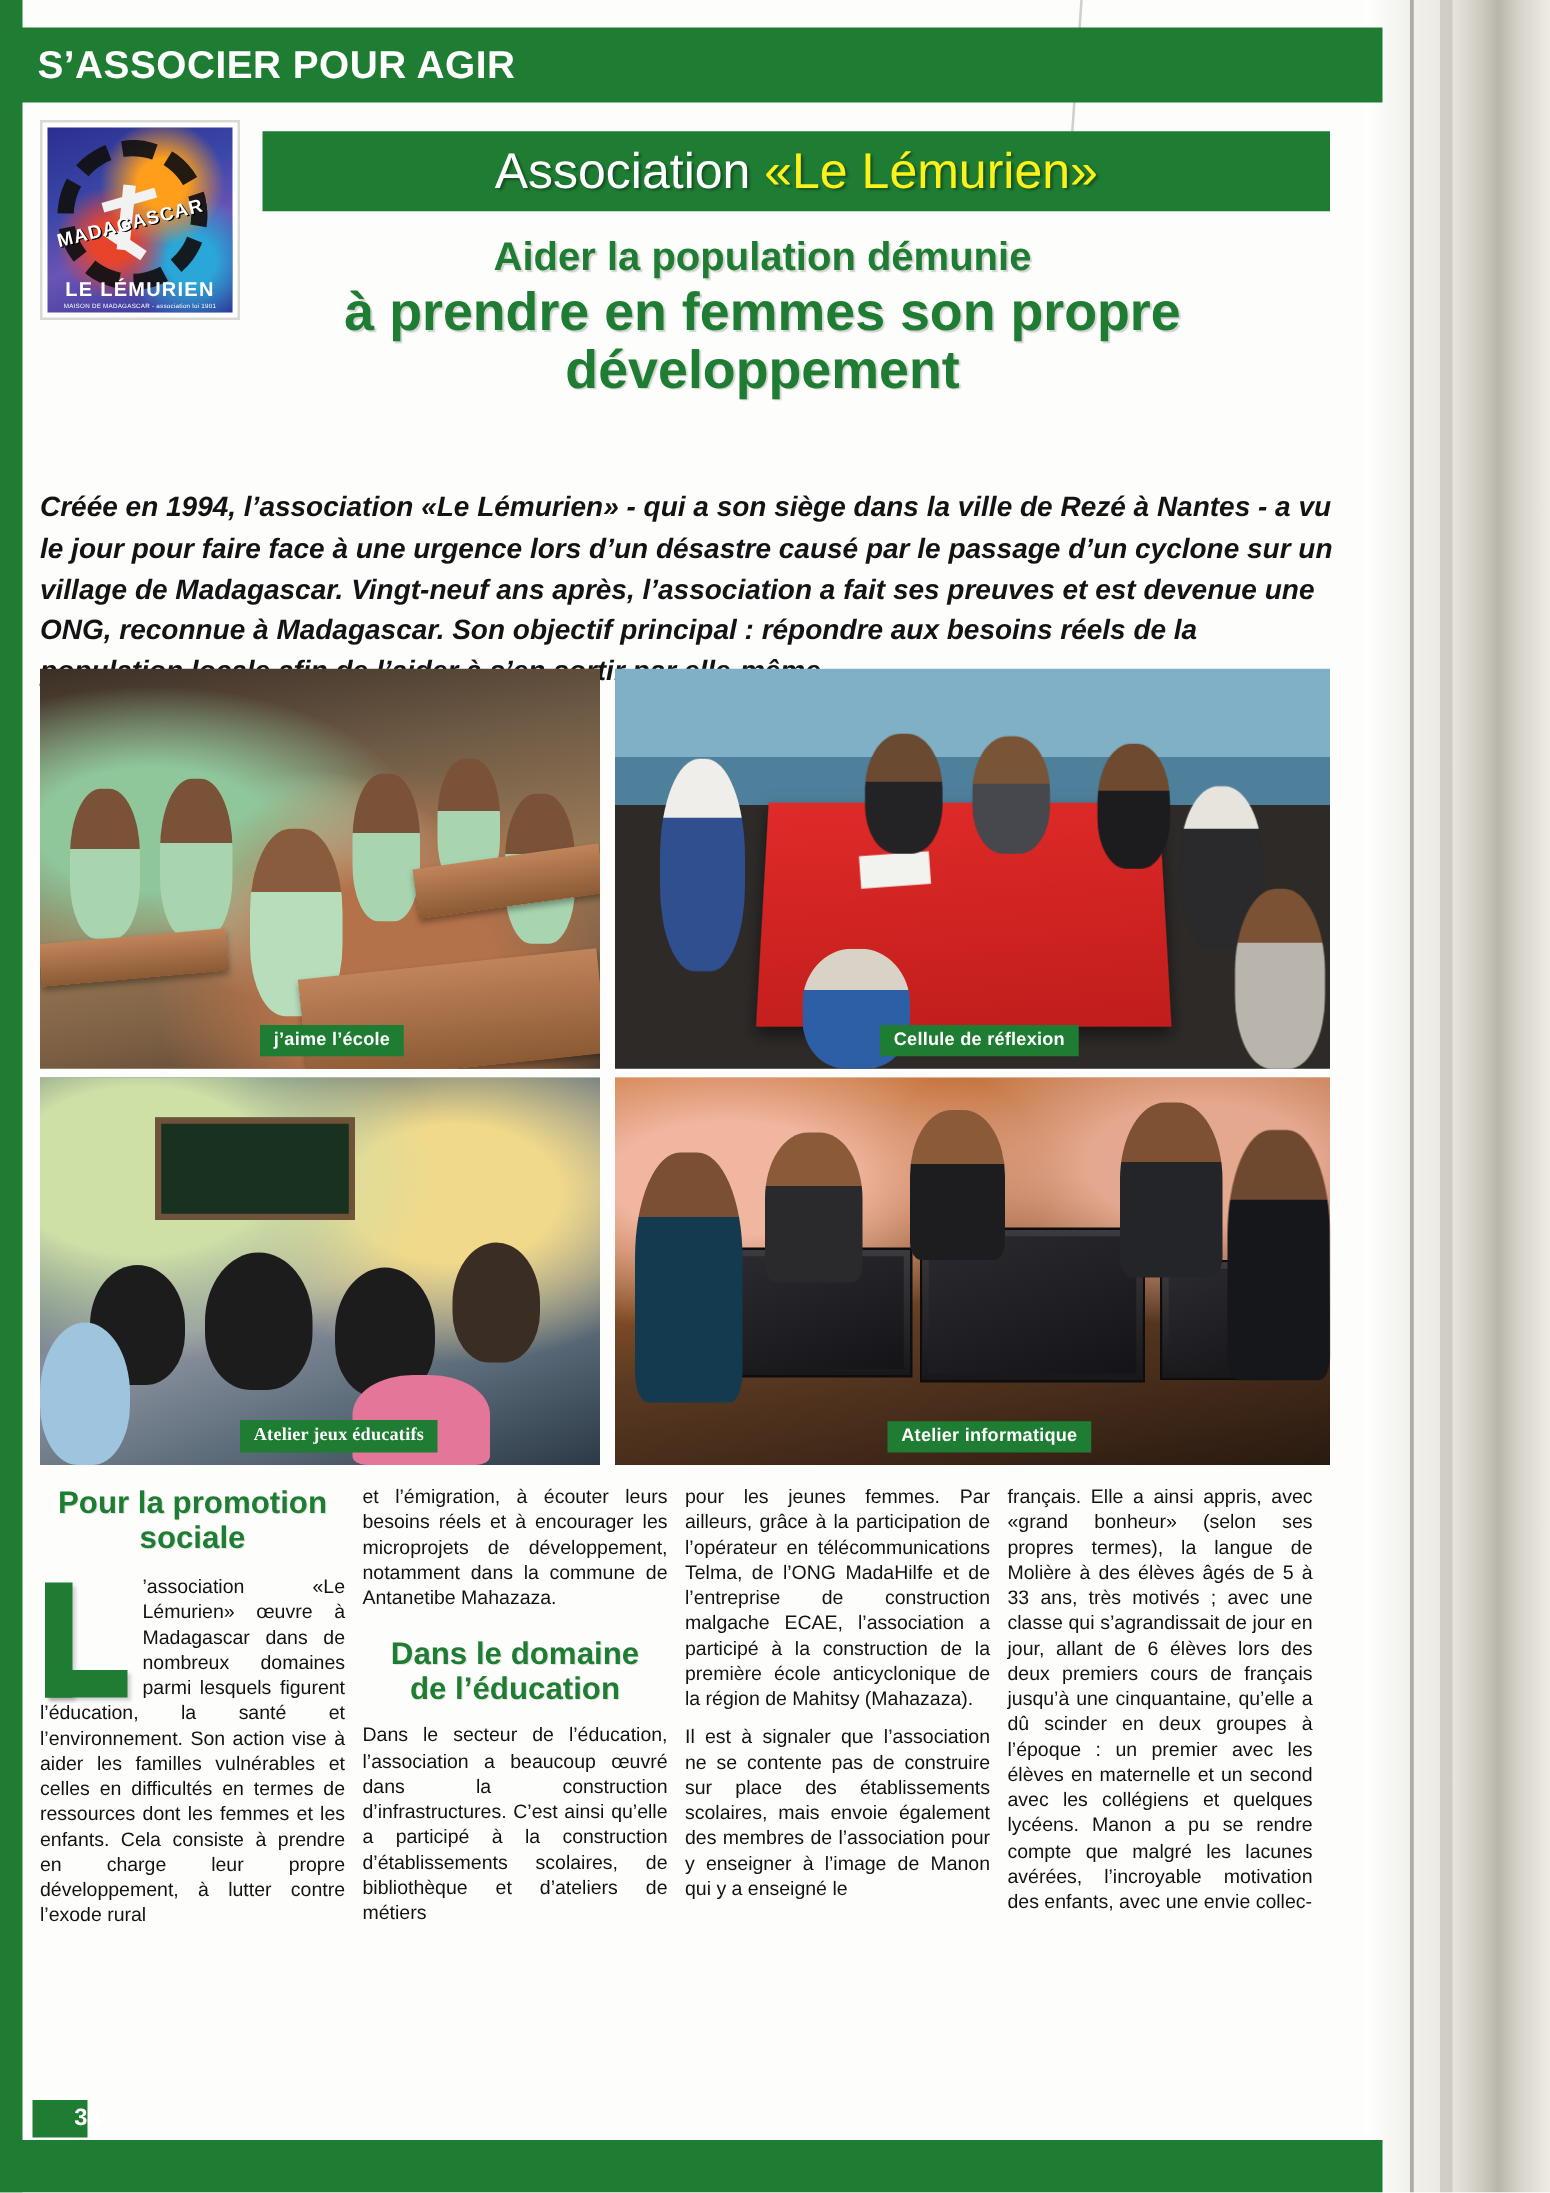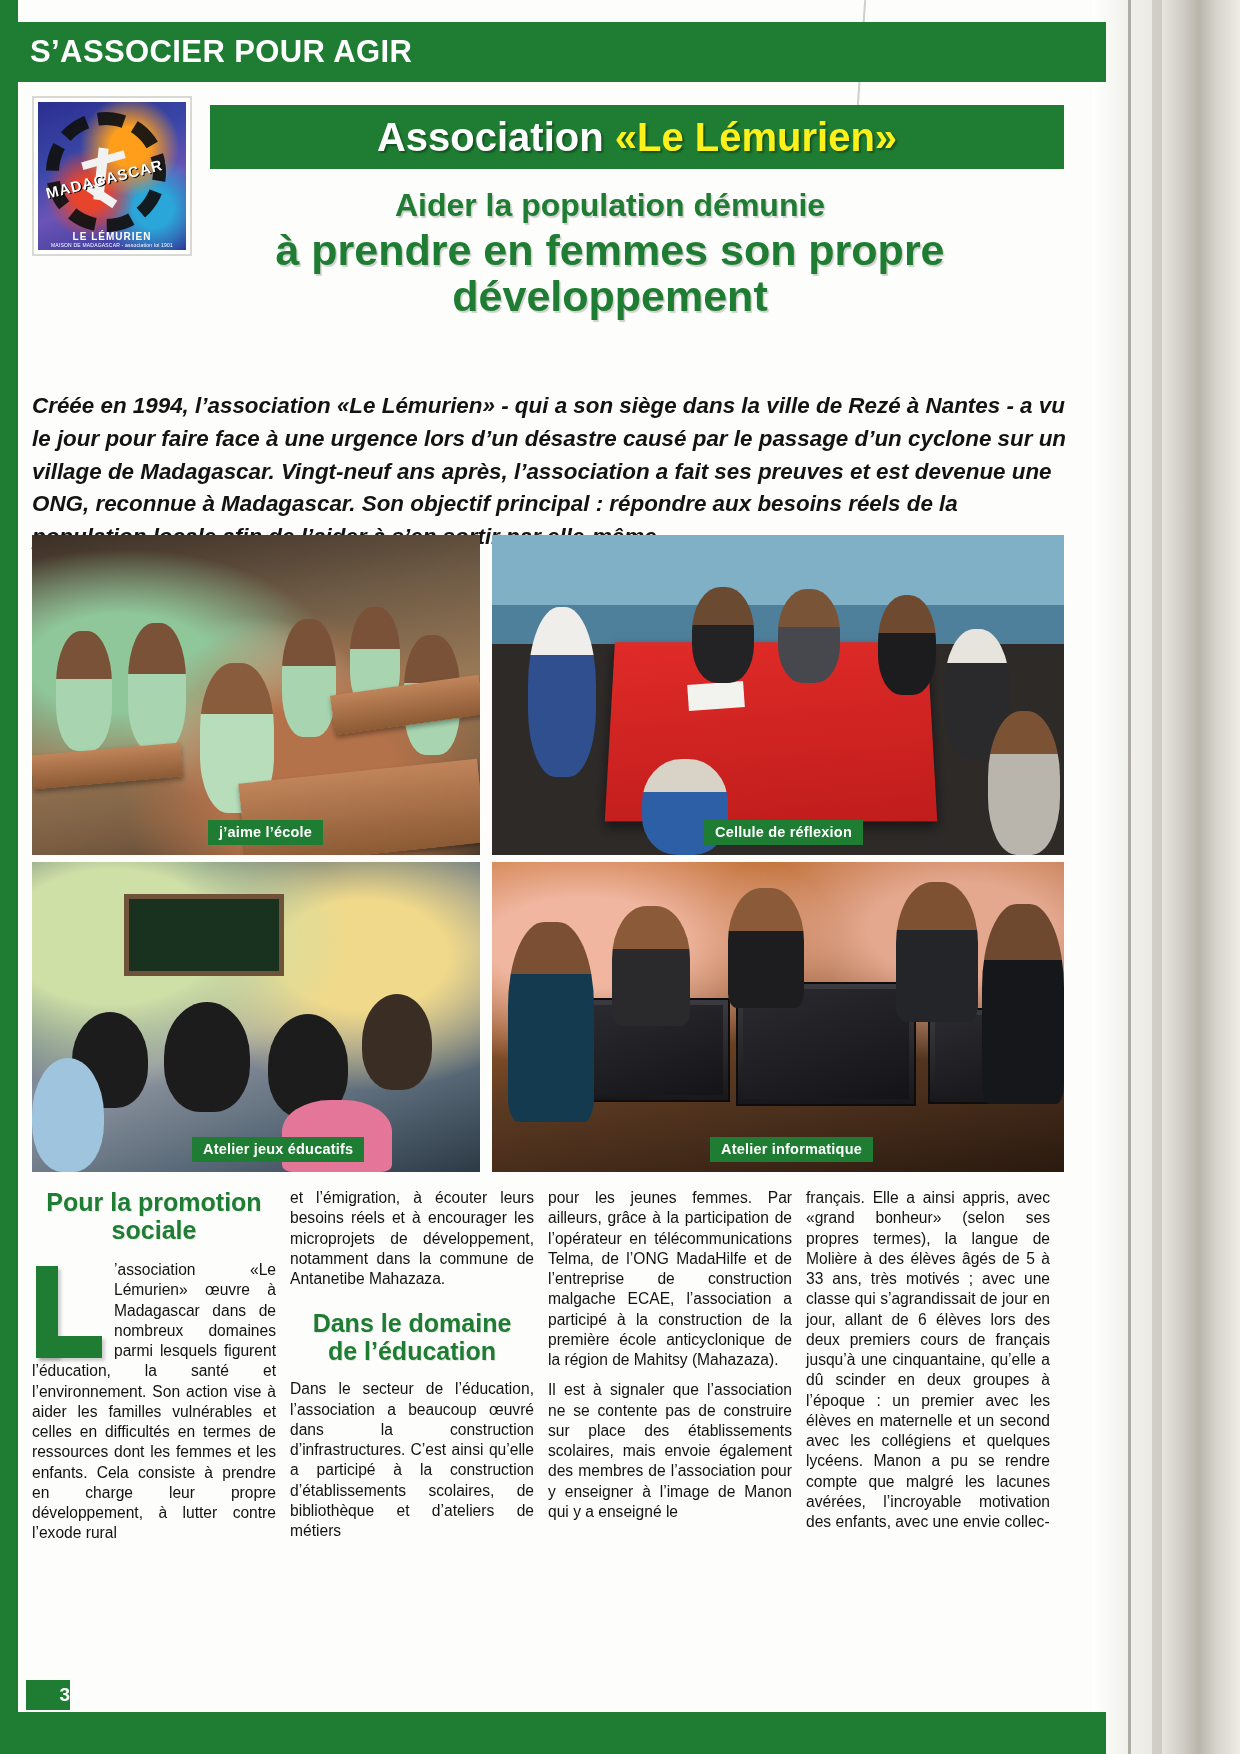--- a/index.html
+++ b/index.html
@@ -103,36 +103,36 @@
     color: #fff; font-weight: bold; font-size: 15px;
     letter-spacing: 1px;
     transform: rotate(-14deg);
     text-shadow: 1px 1px 0 #000;
   }
   .logo-footer {
     position: absolute; left: 0; bottom: 2px;
     width: 100%; text-align: center;
   }
   .logo-footer .lf1 {
-    display: block; color: #fff; font-size: 10px; font-weight: bold;
+    display: block; color: #fff; font-size: 16px; font-weight: bold;
     letter-spacing: 1px;
   }
   .logo-footer .lf2 {
     display: block; color: #fff; font-size: 5px; letter-spacing: .2px;
   }
 
   
   .title-band {
     position: absolute; left: 210px; top: 105px;
     width: 854px; height: 64px;
     background: #1e7d32;
     display: flex; align-items: center; justify-content: center;
   }
   .title-band .t-main {
-    font-size: 40px; font-weight: bold; color: #ffffff;
+    font-size: 40px; font-weight: normal; color: #ffffff;
     text-shadow: 2px 2px 2px rgba(0,0,0,.35);
     white-space: nowrap;
   }
   .title-band .t-hl { color: #fdf11c; }
 
   .subtitle {
     position: absolute; left: 150px; top: 188px;
     width: 920px;
     text-align: center;
     color: #1e7d32;
@@ -211,20 +211,21 @@
     position: absolute; border-radius: 46% 46% 40% 40%;
   }
 
   
   #photo-jeux {
     left: 32px; top: 862px; width: 448px; height: 310px;
     background:
       radial-gradient(ellipse at 18% 24%, #cfe0a7 0 20%, rgba(207,224,167,0) 46%),
       radial-gradient(ellipse at 74% 30%, #f0d98a 0 18%, rgba(240,217,138,0) 44%),
       linear-gradient(160deg, #2f4455 0%, #4b6274 26%, #8d93a0 52%, #5a6a78 76%, #2c3a46 100%);
+    font-family: Liberation Serif, serif;
   }
   #photo-jeux .board {
     position: absolute; left: 92px; top: 32px;
     width: 160px; height: 82px;
     background: #19321f;
     border: 5px solid #6f523a;
   }
   #photo-jeux .head {
     position: absolute; border-radius: 50% 50% 42% 42%;
     background: #1d1c1d;

